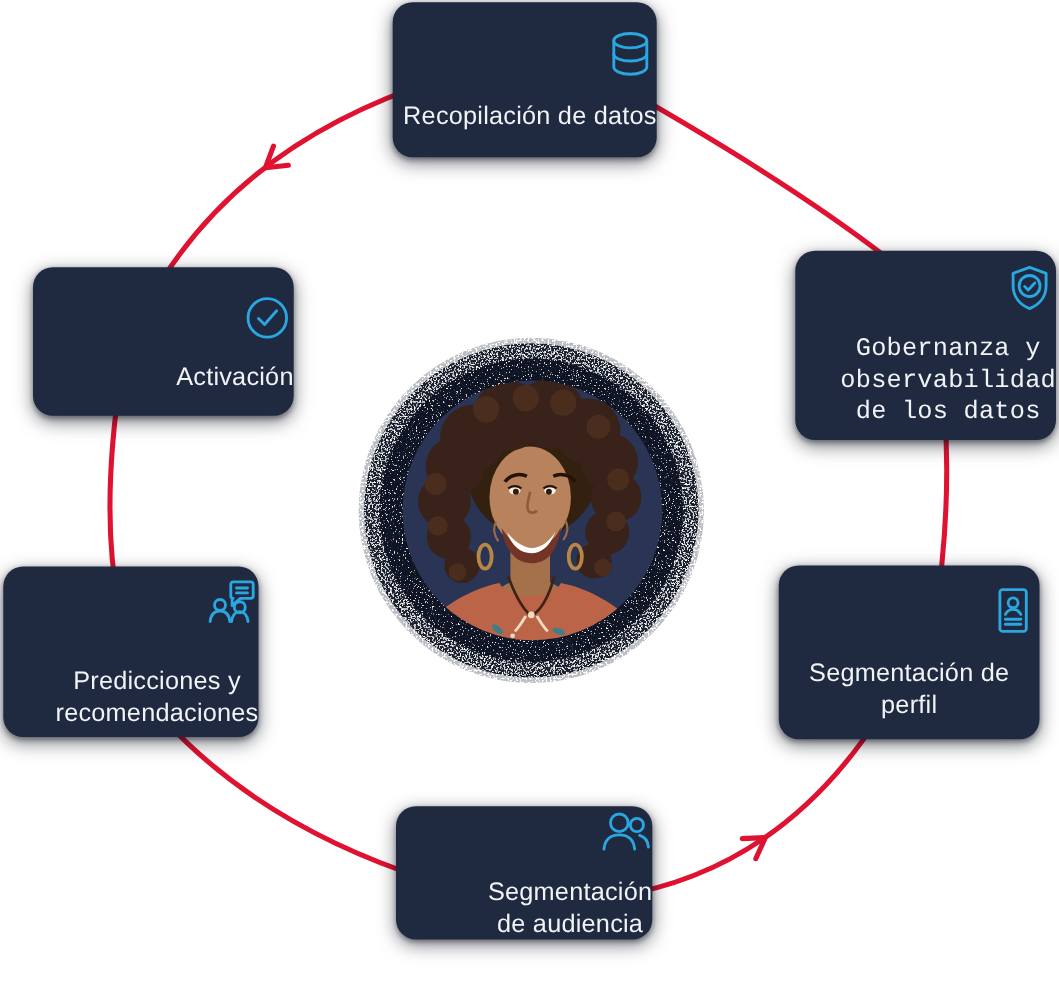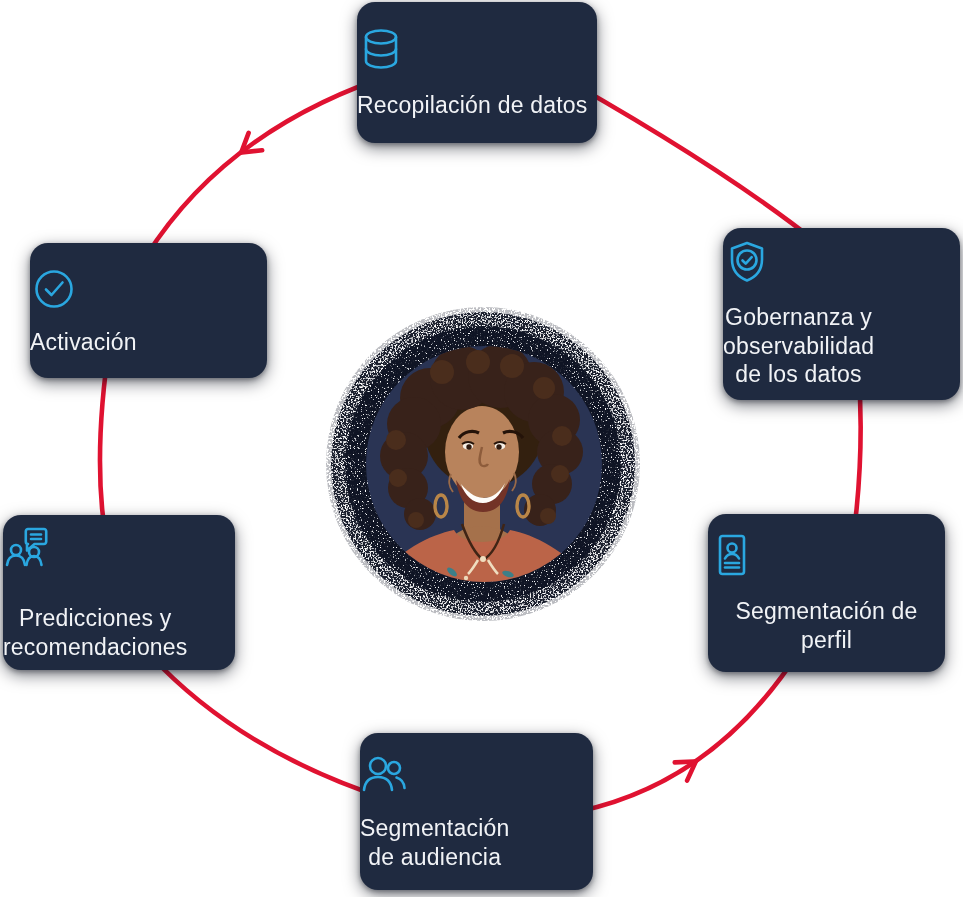--- a/index.html
+++ b/index.html
@@ -4,29 +4,29 @@
 <style>
   :root{
     --bg:#ffffff; --card-bg:#1f2a40; --label:#f1f3f6;
     --icon-blue:#2aa7e0; --arrow-red:#e01231; --center-bg:#2a3454;
   }
   html,body{margin:0;padding:0;background:var(--bg);}
   .stage{position:relative;width:963px;height:897px;overflow:hidden;background:var(--bg);
          font-family:"Liberation Sans", sans-serif;}
   .bg-svg{position:absolute;left:0;top:0;z-index:0;}
   .card{position:absolute;z-index:2;background:var(--card-bg);border-radius:18px;
-        display:flex;flex-direction:column;align-items:flex-start;justify-content:center;
+        display:flex;flex-direction:column;align-items:flex-end;justify-content:center;
         box-shadow:0 5px 16px rgba(4,8,20,.5), 0 2px 5px rgba(4,8,20,.35);}
   .card .icon{flex:0 0 auto;}
   .label{color:var(--label);font-size:23px;line-height:1.26;text-align:center;
          white-space:pre-line;letter-spacing:.2px;}
   .card-recopilacion{left:357px;top:2px;width:240px;height:141px;gap:17px;}
-  .card-gobernanza{left:723px;top:228px;width:237px;height:172px;gap:16px;}
+  .card-gobernanza{left:723px;top:228px;width:237px;height:172px;gap:16px;font-family:Liberation Mono, monospace;}
   .card-unificacion{left:708px;top:514px;width:237px;height:158px;gap:18px;}
-  .card-segmentacion{left:360px;top:733px;width:233px;height:157px;gap:15px;}
+  .card-segmentacion{left:360px;top:733px;width:233px;height:121px;gap:15px;}
   .card-predicciones{left:3px;top:515px;width:232px;height:155px;gap:33px;}
   .card-activacion{left:3px;top:243px;width:237px;height:135px;gap:15px;margin-left:27px;}
   .icon{width:48px;height:48px;stroke:var(--icon-blue);fill:none;
         stroke-width:2.6;stroke-linecap:round;stroke-linejoin:round;}
   .arc{fill:none;stroke:var(--arrow-red);stroke-width:4.6;}
   .ahead{fill:none;stroke:var(--arrow-red);stroke-width:4.6;stroke-linecap:round;}
 </style>
 </head>
 <body>
 

